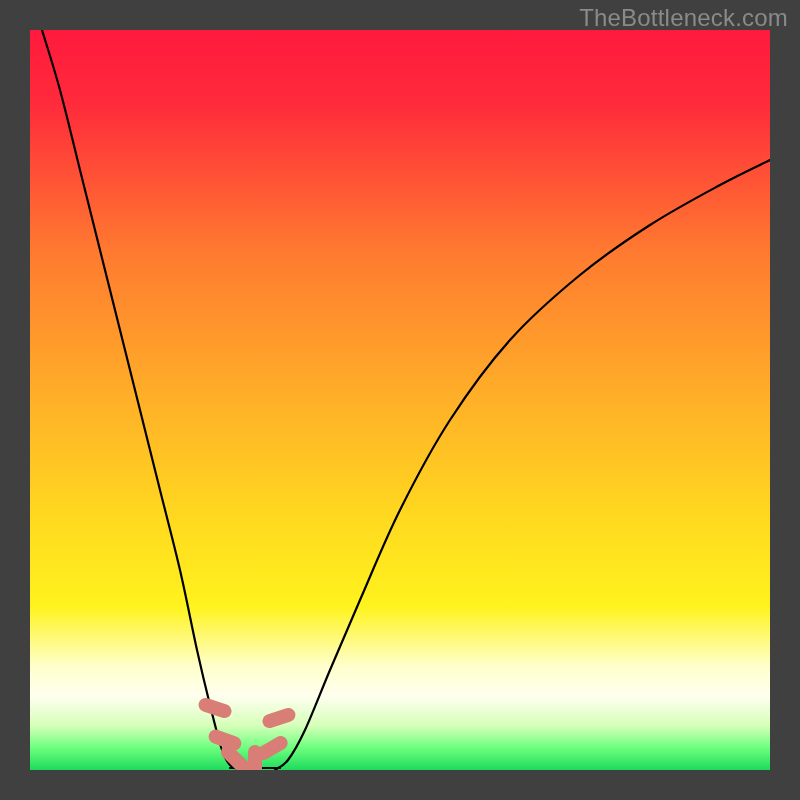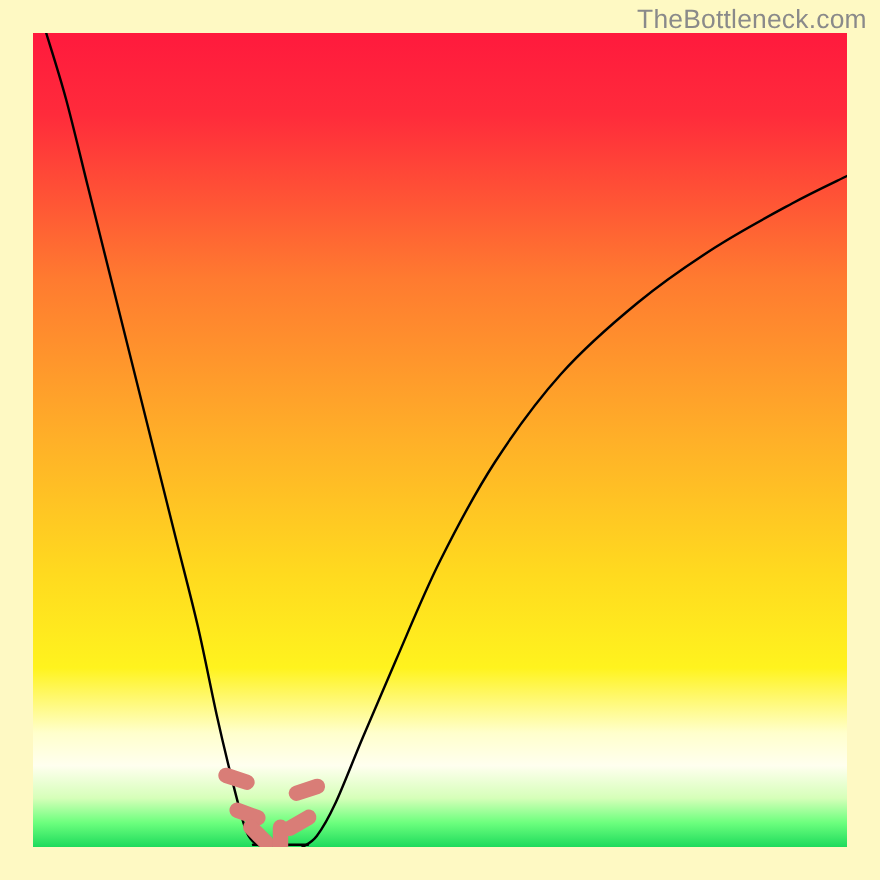--- a/index.html
+++ b/index.html
@@ -9,21 +9,21 @@
     height: 800px;
     background: #000;
     overflow: hidden;
   }
   .frame {
     position: absolute;
     left: 0;
     top: 0;
     width: 800px;
     height: 800px;
-    background: #fef9c3;
+    background: #404040;
   }
   .plot {
     position: absolute;
     left: 30px;
     top: 30px;
     width: 740px;
     height: 740px;
     overflow: hidden;
   }
   .gradient {

